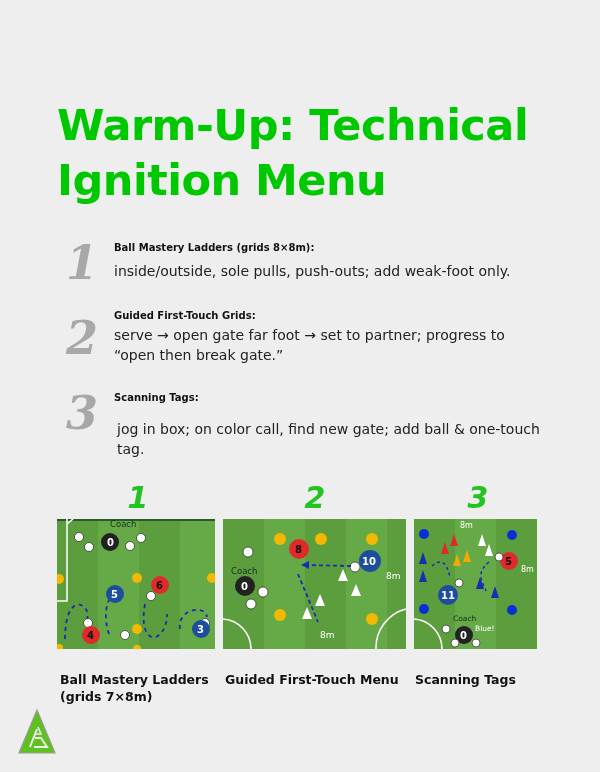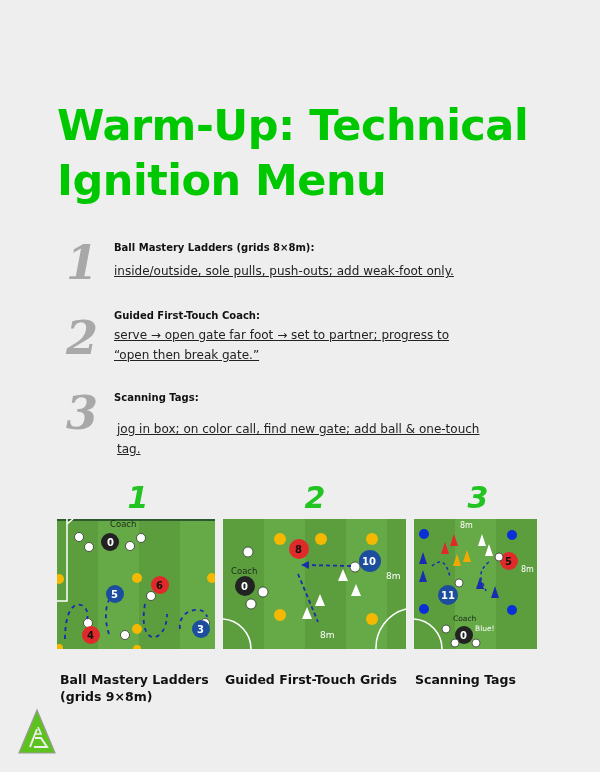--- a/index.html
+++ b/index.html
@@ -17,21 +17,21 @@
     position: absolute; left: 0; top: 0; width: 40px;
     font-family: "DejaVu Serif", serif; font-style: italic; font-weight: bold;
     color: #a8a8a8; font-size: 46px; line-height: 46px; text-align: center;
   }
   .item-head {
     position: absolute; left: 52px; top: 0;
     font-weight: bold; font-size: 10px; line-height: 18px; color: #111;
   }
   .item-body {
     position: absolute; left: 52px; width: 430px;
-    font-size: 12px; line-height: 19.5px; color: #222; text-decoration: underline;
+    font-size: 14px; line-height: 19.5px; color: #222;
   }
   .diag-num {
     position: absolute; font-family: "DejaVu Sans", sans-serif; font-style: italic; font-weight: bold;
     font-size: 30px; color: #22c422; text-align: center; width: 40px;
   }
   .field {
     position: absolute; overflow: hidden;
     background: repeating-linear-gradient(90deg, #5c9e3e 0px, #5c9e3e 41px, #66aa48 41px, #66aa48 82px);
   }
   .caption {
@@ -50,21 +50,21 @@
 </h1>
 
 <div class="item" style="top:236px;height:50px;">
   <div class="num" style="top:4px;">1</div>
   <div class="item-head" style="top:3px;">Ball Mastery Ladders (grids 8×8m):</div>
   <div class="item-body" style="top:26px;">inside/outside, sole pulls, push-outs; add weak-foot only.</div>
 </div>
 
 <div class="item" style="top:305px;height:60px;">
   <div class="num" style="top:10px;">2</div>
-  <div class="item-head" style="top:2px;">Guided First-Touch Coach:</div>
+  <div class="item-head" style="top:2px;">Guided First-Touch Grids:</div>
   <div class="item-body" style="top:21px;">
     <span>serve → open gate far foot → set to partner; progress to</span><br>
     <span>“open then break gate.”</span>
   </div>
 </div>
 
 <div class="item" style="top:386px;height:80px;">
   <div class="num" style="top:4px;">3</div>
   <div class="item-head" style="top:3px;">Scanning Tags:</div>
   <div class="item-body" style="top:34px;left:55px;">
@@ -116,21 +116,21 @@
     <circle cx="103" cy="66" r="9" fill="#e02a2a"></circle>
     <text x="99" y="70" font-family="DejaVu Sans" font-size="10" font-weight="bold" fill="#111">6</text>
     <circle cx="34" cy="116" r="9" fill="#e02a2a"></circle>
     <text x="30" y="120" font-family="DejaVu Sans" font-size="10" font-weight="bold" fill="#111">4</text>
     <circle cx="144" cy="110" r="9" fill="#1d4e9e"></circle>
     <text x="140" y="114" font-family="DejaVu Sans" font-size="10" font-weight="bold" fill="#fff">3</text>
   </svg>
 </div>
 <div class="caption" style="left:60px;top:671px;width:150px;">
   <span>Ball Mastery Ladders</span><br>
-  <span>(grids 9×8m)</span>
+  <span>(grids 7×8m)</span>
 </div>
 
 <div class="diag-num" style="left:295px;top:480px;">2</div>
 <div class="field" style="left:223px;top:519px;width:183px;height:130px;">
   <svg width="183" height="130" viewBox="0 0 183 130">
     <path d="M0 100 A 30 30 0 0 1 28 130" stroke="#fff" stroke-width="1.5" fill="none"></path>
     <path d="M183 90 A 40 40 0 0 0 153 130" stroke="#fff" stroke-width="1.5" fill="none"></path>
     <g fill="#f5b800">
       <circle cx="57" cy="20" r="6"></circle>
         <circle cx="98" cy="20" r="6"></circle>
@@ -159,21 +159,21 @@
     <g fill="#fff">
       <polygon points="115,62 120,50 125,62"></polygon>
         <polygon points="128,77 133,65 138,77"></polygon>
       <polygon points="92,87 97,75 102,87"></polygon>
         <polygon points="79,100 84,88 89,100"></polygon>
     </g>
     <text x="163" y="60" font-family="DejaVu Sans" font-size="9" fill="#fff">8m</text>
     <text x="97" y="119" font-family="DejaVu Sans" font-size="9" fill="#fff">8m</text>
   </svg>
 </div>
-<div class="caption" style="left:225px;top:671px;width:180px;">Guided First-Touch Grids</div>
+<div class="caption" style="left:225px;top:671px;width:180px;">Guided First-Touch Menu</div>
 
 <div class="diag-num" style="left:458px;top:480px;">3</div>
 <div class="field" style="left:414px;top:519px;width:123px;height:130px;">
   <svg width="123" height="130" viewBox="0 0 123 130">
     <path d="M0 100 A 30 30 0 0 1 28 130" stroke="#fff" stroke-width="1.5" fill="none"></path>
     <g fill="#0a2fd6">
       <circle cx="10" cy="15" r="5"></circle>
         <circle cx="98" cy="16" r="5"></circle>
       <circle cx="10" cy="90" r="5"></circle>
         <circle cx="98" cy="91" r="5"></circle>

